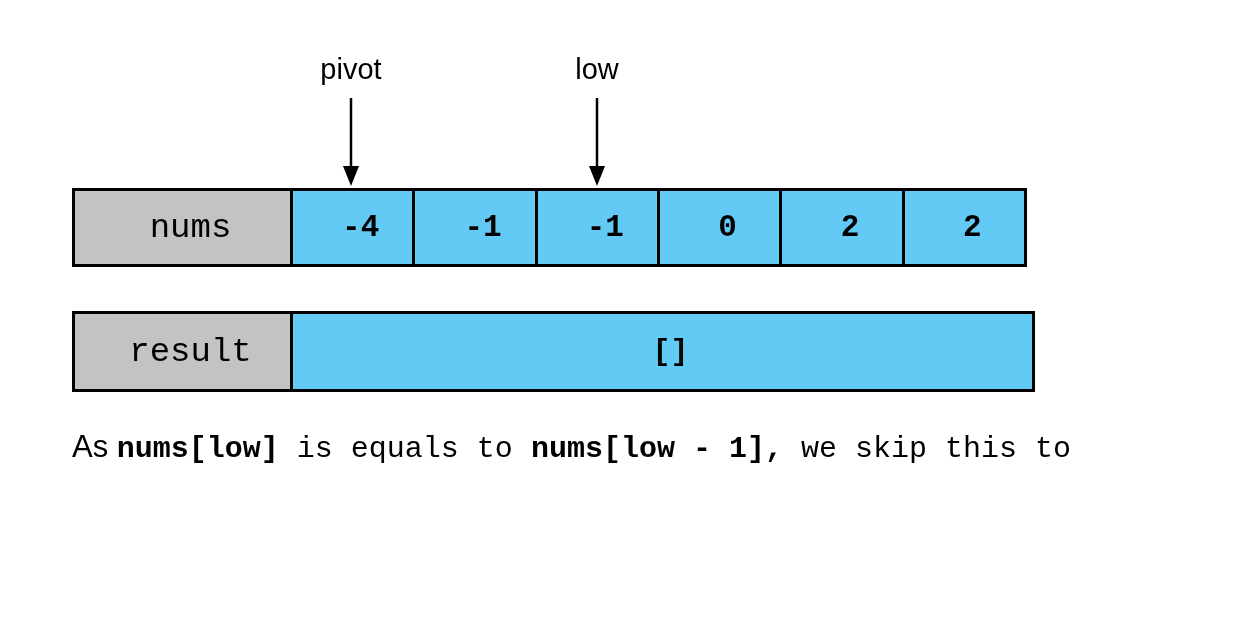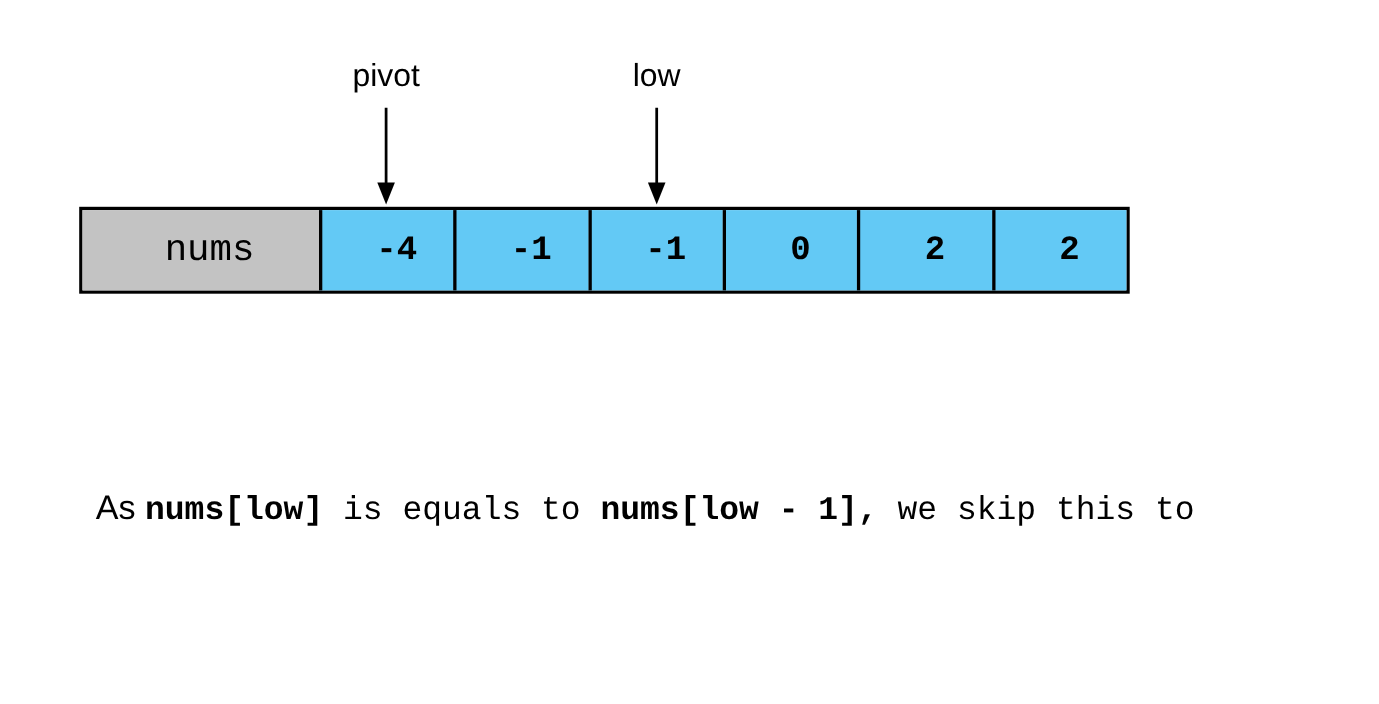--- a/index.html
+++ b/index.html
@@ -76,21 +76,21 @@
     font-size: 30px;
     font-weight: 700;
   }
 
   
   .caption {
     position: absolute;
     left: 72px;
     top: 424px;
     width: 1130px;
-    margin: 15px;
+    margin: 0;
     font-family: "Liberation Mono", monospace;
     font-size: 30px;
     line-height: 45px;
     white-space: pre-wrap;
   }
   .caption .cap-line { display: block; }
   .caption .seg-sans {
     font-family: "Liberation Sans", sans-serif;
     font-size: 31px;
   }
@@ -121,16 +121,20 @@
   <div class="row nums-row">
     <div class="cell label-cell">nums</div>
     <div class="cell value-cell">-4</div>
     <div class="cell value-cell">-1</div>
     <div class="cell value-cell">-1</div>
     <div class="cell value-cell">0</div>
     <div class="cell value-cell">2</div>
     <div class="cell value-cell">2</div>
   </div>
 
+  <div class="row result-row">
+    <div class="cell label-cell">result</div>
+    <div class="cell result-value-cell">[]</div>
+  </div>
 
   <p class="caption"><span class="cap-line"><span class="seg-sans">As </span><span class="seg-bold">nums[low]</span><span> is equals to </span><span class="seg-bold">nums[low - 1],</span><span> we skip this to</span></span></p>
 
 </div>
 
 </body></html>

